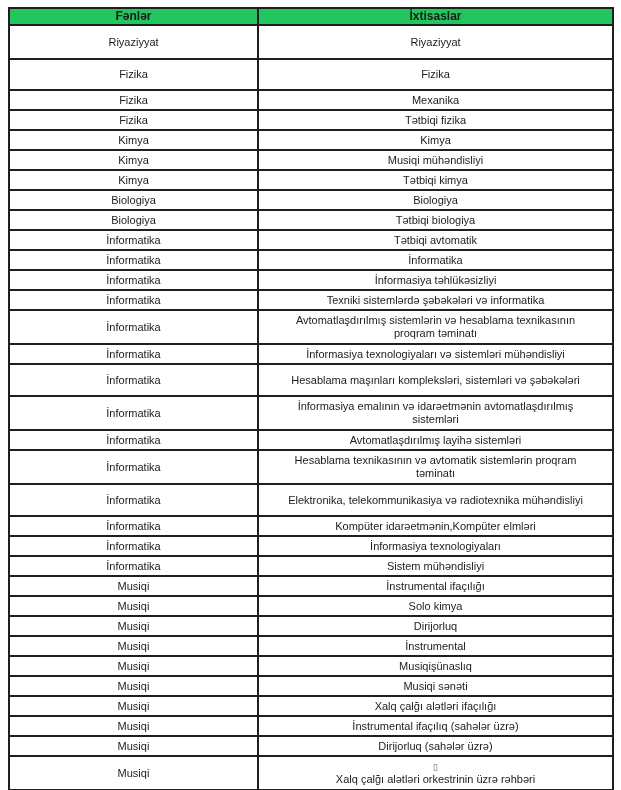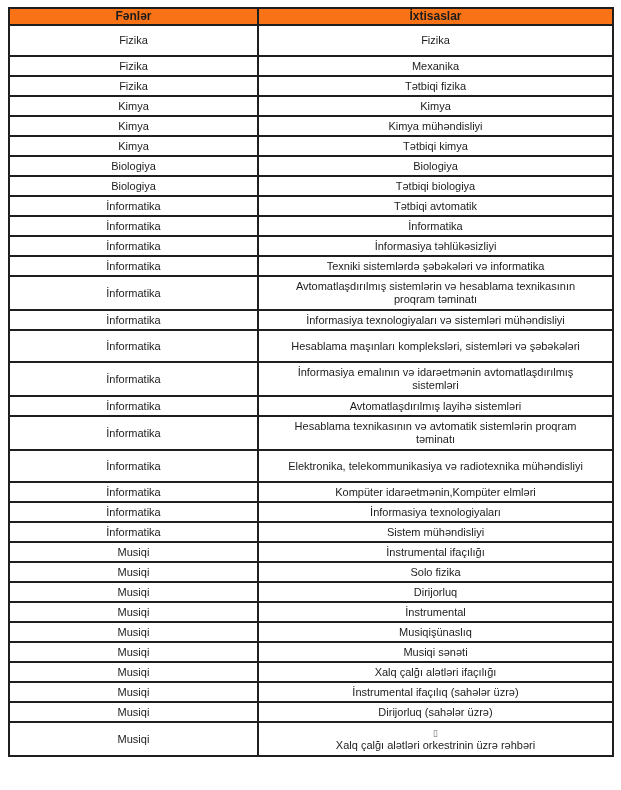--- a/index.html
+++ b/index.html
@@ -33,21 +33,21 @@
   table.spec-table td {
     border: 2px solid #1f1f1f;
     text-align: center;
     vertical-align: middle;
     padding: 1px 3px;
     font-size: 11px;
     line-height: 13px;
     overflow: hidden;
   }
   table.spec-table th {
-    background: #f97316;
+    background: #22c55e;
     font-weight: bold;
     font-size: 12px;
     height: 13px;
     line-height: 13px;
   }
   tr.r-s td { height: 16px; }     
   tr.r-t td { height: 28px; }     
   tr.r-2 td { height: 30px; }     
   tr.r-h1 td { height: 30px; }    
   tr.r-h2 td { height: 27px; }    
@@ -68,20 +68,26 @@
       <col class="c2">
     </colgroup>
     <thead>
       <tr>
         <th>Fənlər</th>
         <th>İxtisaslar</th>
       </tr>
     </thead>
     <tbody id="table-body">
 
+    <tr class="r-h1">
+          <td>Riyaziyyat</td>
+          <td>
+            <span class="cell-line">Riyaziyyat</span>
+          </td>
+        </tr>
         <tr class="r-h2">
           <td>Fizika</td>
           <td>
             <span class="cell-line">Fizika</span>
           </td>
         </tr>
         <tr class="r-s">
           <td>Fizika</td>
           <td>
             <span class="cell-line">Mexanika</span>
@@ -95,21 +101,21 @@
         </tr>
         <tr class="r-s">
           <td>Kimya</td>
           <td>
             <span class="cell-line">Kimya</span>
           </td>
         </tr>
         <tr class="r-s">
           <td>Kimya</td>
           <td>
-            <span class="cell-line">Kimya mühəndisliyi</span>
+            <span class="cell-line">Musiqi mühəndisliyi</span>
           </td>
         </tr>
         <tr class="r-s">
           <td>Kimya</td>
           <td>
             <span class="cell-line">Tətbiqi kimya</span>
           </td>
         </tr>
         <tr class="r-s">
           <td>Biologiya</td>
@@ -212,21 +218,21 @@
         </tr>
         <tr class="r-s">
           <td>Musiqi</td>
           <td>
             <span class="cell-line">İnstrumental ifaçılığı</span>
           </td>
         </tr>
         <tr class="r-s">
           <td>Musiqi</td>
           <td>
-            <span class="cell-line">Solo fizika</span>
+            <span class="cell-line">Solo kimya</span>
           </td>
         </tr>
         <tr class="r-s">
           <td>Musiqi</td>
           <td>
             <span class="cell-line">Dirijorluq</span>
           </td>
         </tr>
         <tr class="r-s">
           <td>Musiqi</td>

